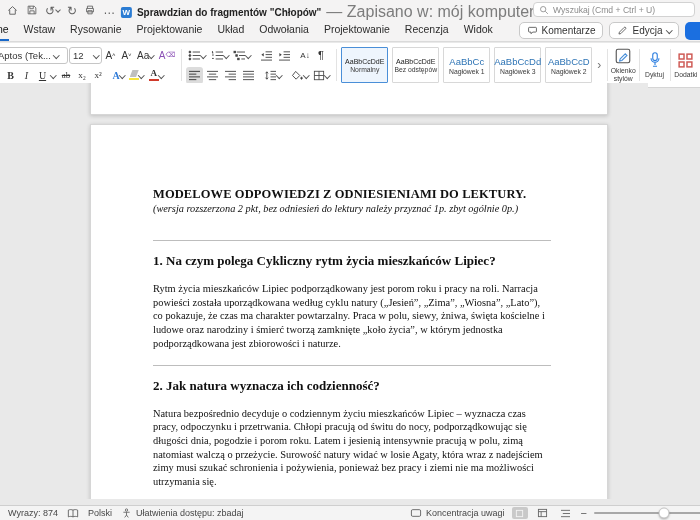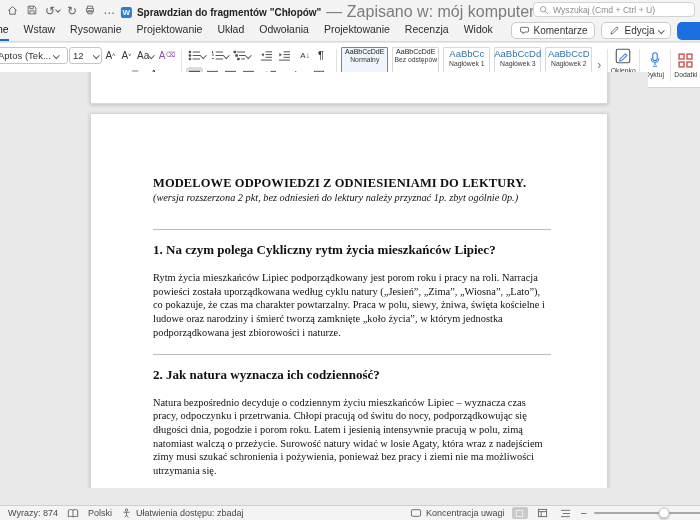--- a/index.html
+++ b/index.html
@@ -17,21 +17,21 @@
   .doc-name { font-size:10px; color:#222; font-weight:bold; }
   .doc-saved { font-size:16px; color:#7c7c7c; }
   .search { position:absolute; right:5px; top:2px; width:162px; height:15px; background:#fff; border:1px solid #d2d2d2; border-radius:4px; display:flex; align-items:center; gap:4px; padding:0 5px; }
   .search span { font-size:8.6px; color:#8c8c8c; white-space:nowrap; }
 
   
   .tabrow { position:absolute; left:0; top:20px; width:700px; height:22px; background:#f4f3f3; border-bottom:1px solid #dadada; display:flex; align-items:center; }
   .tabs { display:flex; align-items:flex-end; gap:15px; height:100%; padding-left:0; overflow:hidden; }
   .tab { font-size:10.5px; color:#2c2c2c; padding:5px 0 6px 0; white-space:nowrap; }
   .tab.active { margin-left:-27px; border-bottom:2px solid #1868c9; padding-bottom:4px; color:#111; }
-  .tab-actions { margin-left:auto; display:flex; align-items:center; gap:6px; padding-right:16px; }
+  .tab-actions { margin-left:auto; display:flex; align-items:center; gap:6px; padding-right:8px; }
   .pill-btn { height:17px; border:1px solid #c9c9c9; border-radius:5px; background:#fff; display:flex; align-items:center; gap:4px; padding:0 7px; font-size:10px; color:#333; white-space:nowrap; }
   .chev { display:inline-block; width:4.5px; height:4.5px; border-right:1.2px solid #555; border-bottom:1.2px solid #555; transform:rotate(45deg); vertical-align:2px; }
   .share-sliver { width:38px; height:18px; background:#1b6fe0; border-radius:5px; margin-right:-31px; }
 
   
   .ribbon { position:absolute; left:0; top:43px; width:700px; height:45px; background:#fff; border-bottom:1px solid #d5d5d5; display:flex; align-items:stretch; padding:2px 0; }
   .rgroup { display:flex; flex-direction:column; justify-content:center; gap:2px; padding:0 3px; }
   .rrow { display:flex; align-items:center; gap:1px; height:18px; }
   .vdiv { width:1px; background:#e3e3e3; margin:4px 1px; }
   .combo { border:1px solid #c6c6c6; border-radius:3px; height:17px; display:flex; align-items:center; background:#fff; font-size:9.5px; color:#333; padding:0 3px; gap:3px; white-space:nowrap; }
@@ -41,33 +41,33 @@
   .rbtn.sel { background:#dcdcdc; }
   .serif { font-family:"Liberation Serif",serif; }
   .fx-a { color:#2f7bd9; font-weight:bold; }
   .clr-a { font-weight:bold; line-height:1; display:flex; flex-direction:column; align-items:center; }
   .clr-a .bar { width:10px; height:2.5px; margin-top:0.5px; }
   .hl-pen { width:9px; height:7px; background:#bfbfbf; clip-path:polygon(0 100%,30% 0,100% 0,70% 100%); }
   svg.ic { display:block; }
 
   
   .styles { display:flex; align-items:center; gap:4px; padding:0 4px; }
-  .stylecard { width:47px; height:36px; border:1px solid #d8d8d8; border-radius:1px; background:#fff; display:flex; flex-direction:column; align-items:center; gap:1px; }
+  .stylecard { width:47px; height:36px; border:1px solid #d8d8d8; border-radius:1px; background:#fff; display:flex; flex-direction:column; align-items:center; justify-content:center; gap:1px; }
   .stylecard.selected { border:1.5px solid #4a8fd8; background:#eef5fd; }
   .stylecard .sample { font-size:7px; color:#222; white-space:nowrap; }
   .stylecard .sample.h { font-size:9.5px; color:#2e74b5; }
   .stylecard .slabel { font-size:6.8px; color:#3a3a3a; white-space:nowrap; }
   .gal-more { font-size:12px; color:#777; padding:0 1px; }
 
   
   .bigbtn { width:40px; display:flex; flex-direction:column; align-items:center; justify-content:center; gap:2px; }
   .bigbtn .blabel { font-size:6.8px; color:#3a3a3a; text-align:center; line-height:1.15; white-space:pre-line; }
 
   
-  .docarea { position:absolute; left:0; top:72px; width:648px; height:416px; background:#e9e9e9; overflow:hidden; }
+  .docarea { position:absolute; left:0; top:83px; width:648px; height:416px; background:#e9e9e9; overflow:hidden; }
   .page { position:absolute; left:90px; width:518px; background:#fff; border:1px solid #d6d6d6; box-shadow:0 1px 4px rgba(0,0,0,.18); }
   .page1 { top:-4px; height:36px; }
   .page2 { top:41px; height:400px; padding:62px 56px 0 62px; font-family:"Liberation Serif",serif; color:#101010; }
   .dtitle { font-size:12.5px; font-weight:bold; letter-spacing:.1px; }
   .dsub { font-size:10.3px; font-style:italic; margin-top:1px; }
   .drule { border:none; border-top:1px solid #bdbdbd; margin-top:26px; }
   .drule.mid { margin-top:14px; }
   .qhead { font-size:13px; font-weight:bold; margin-top:12px; }
   .dpara { font-size:10.4px; line-height:13.7px; margin-top:13px; text-align:left; }
 

